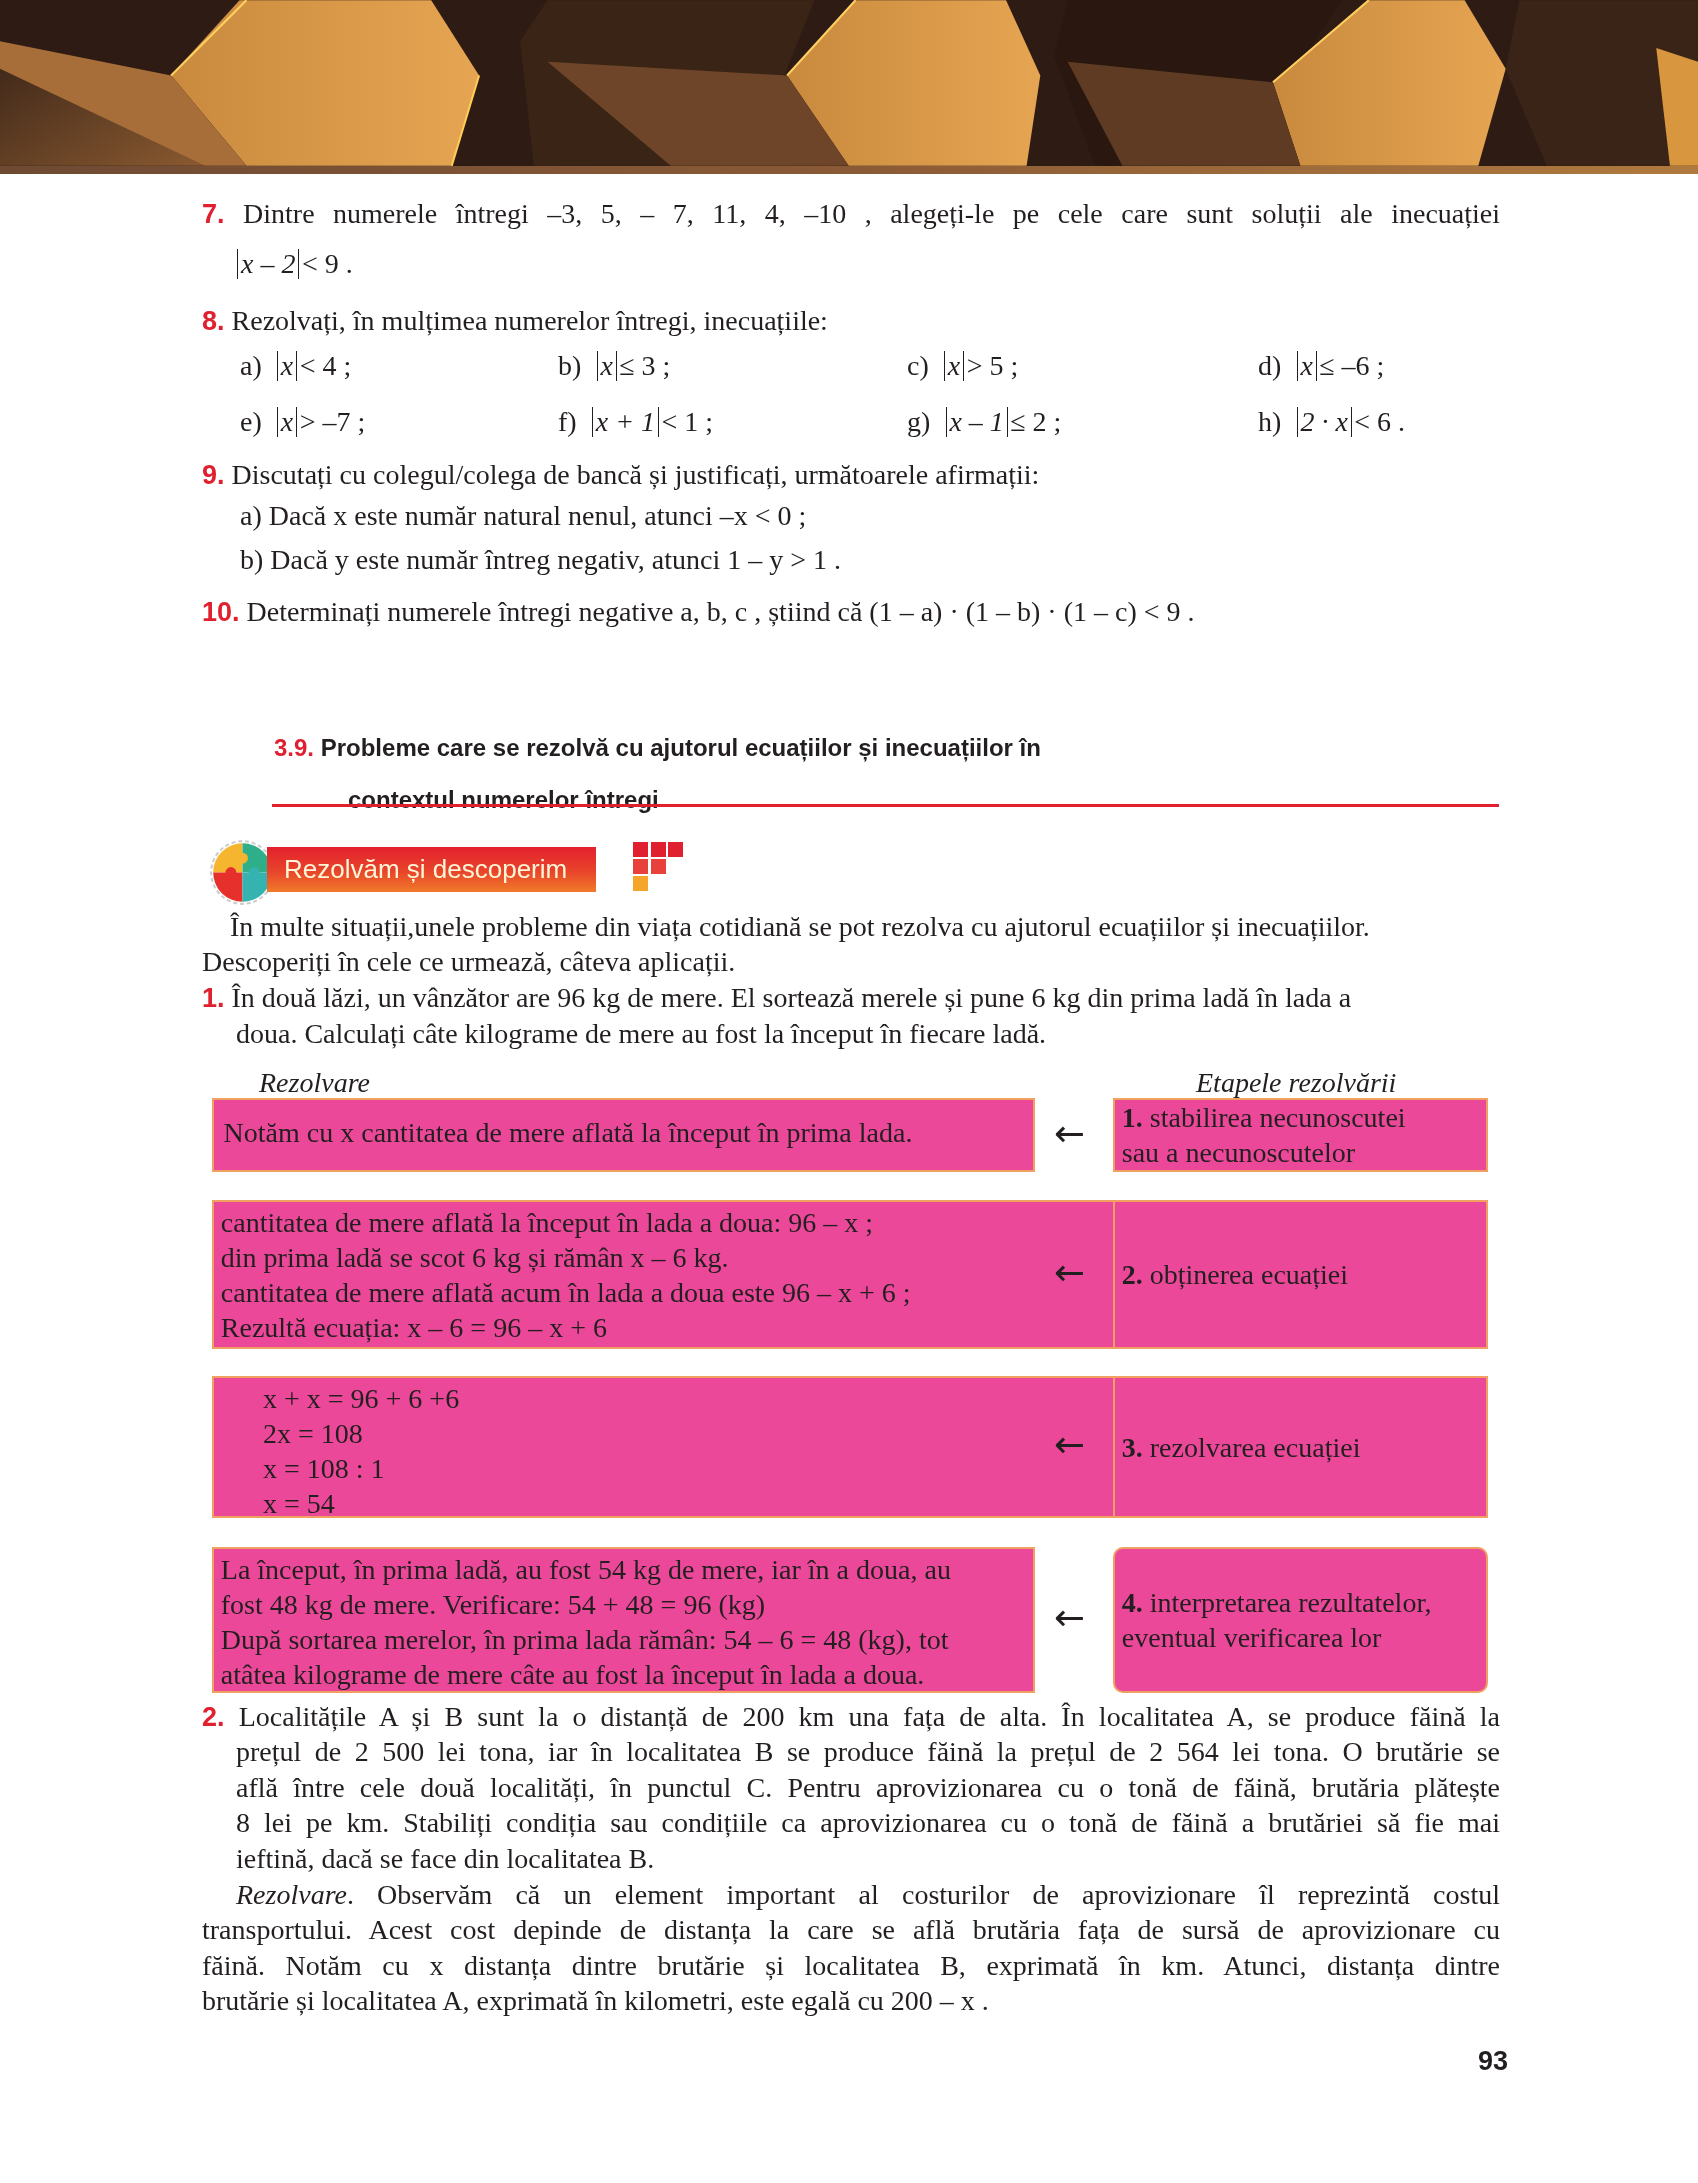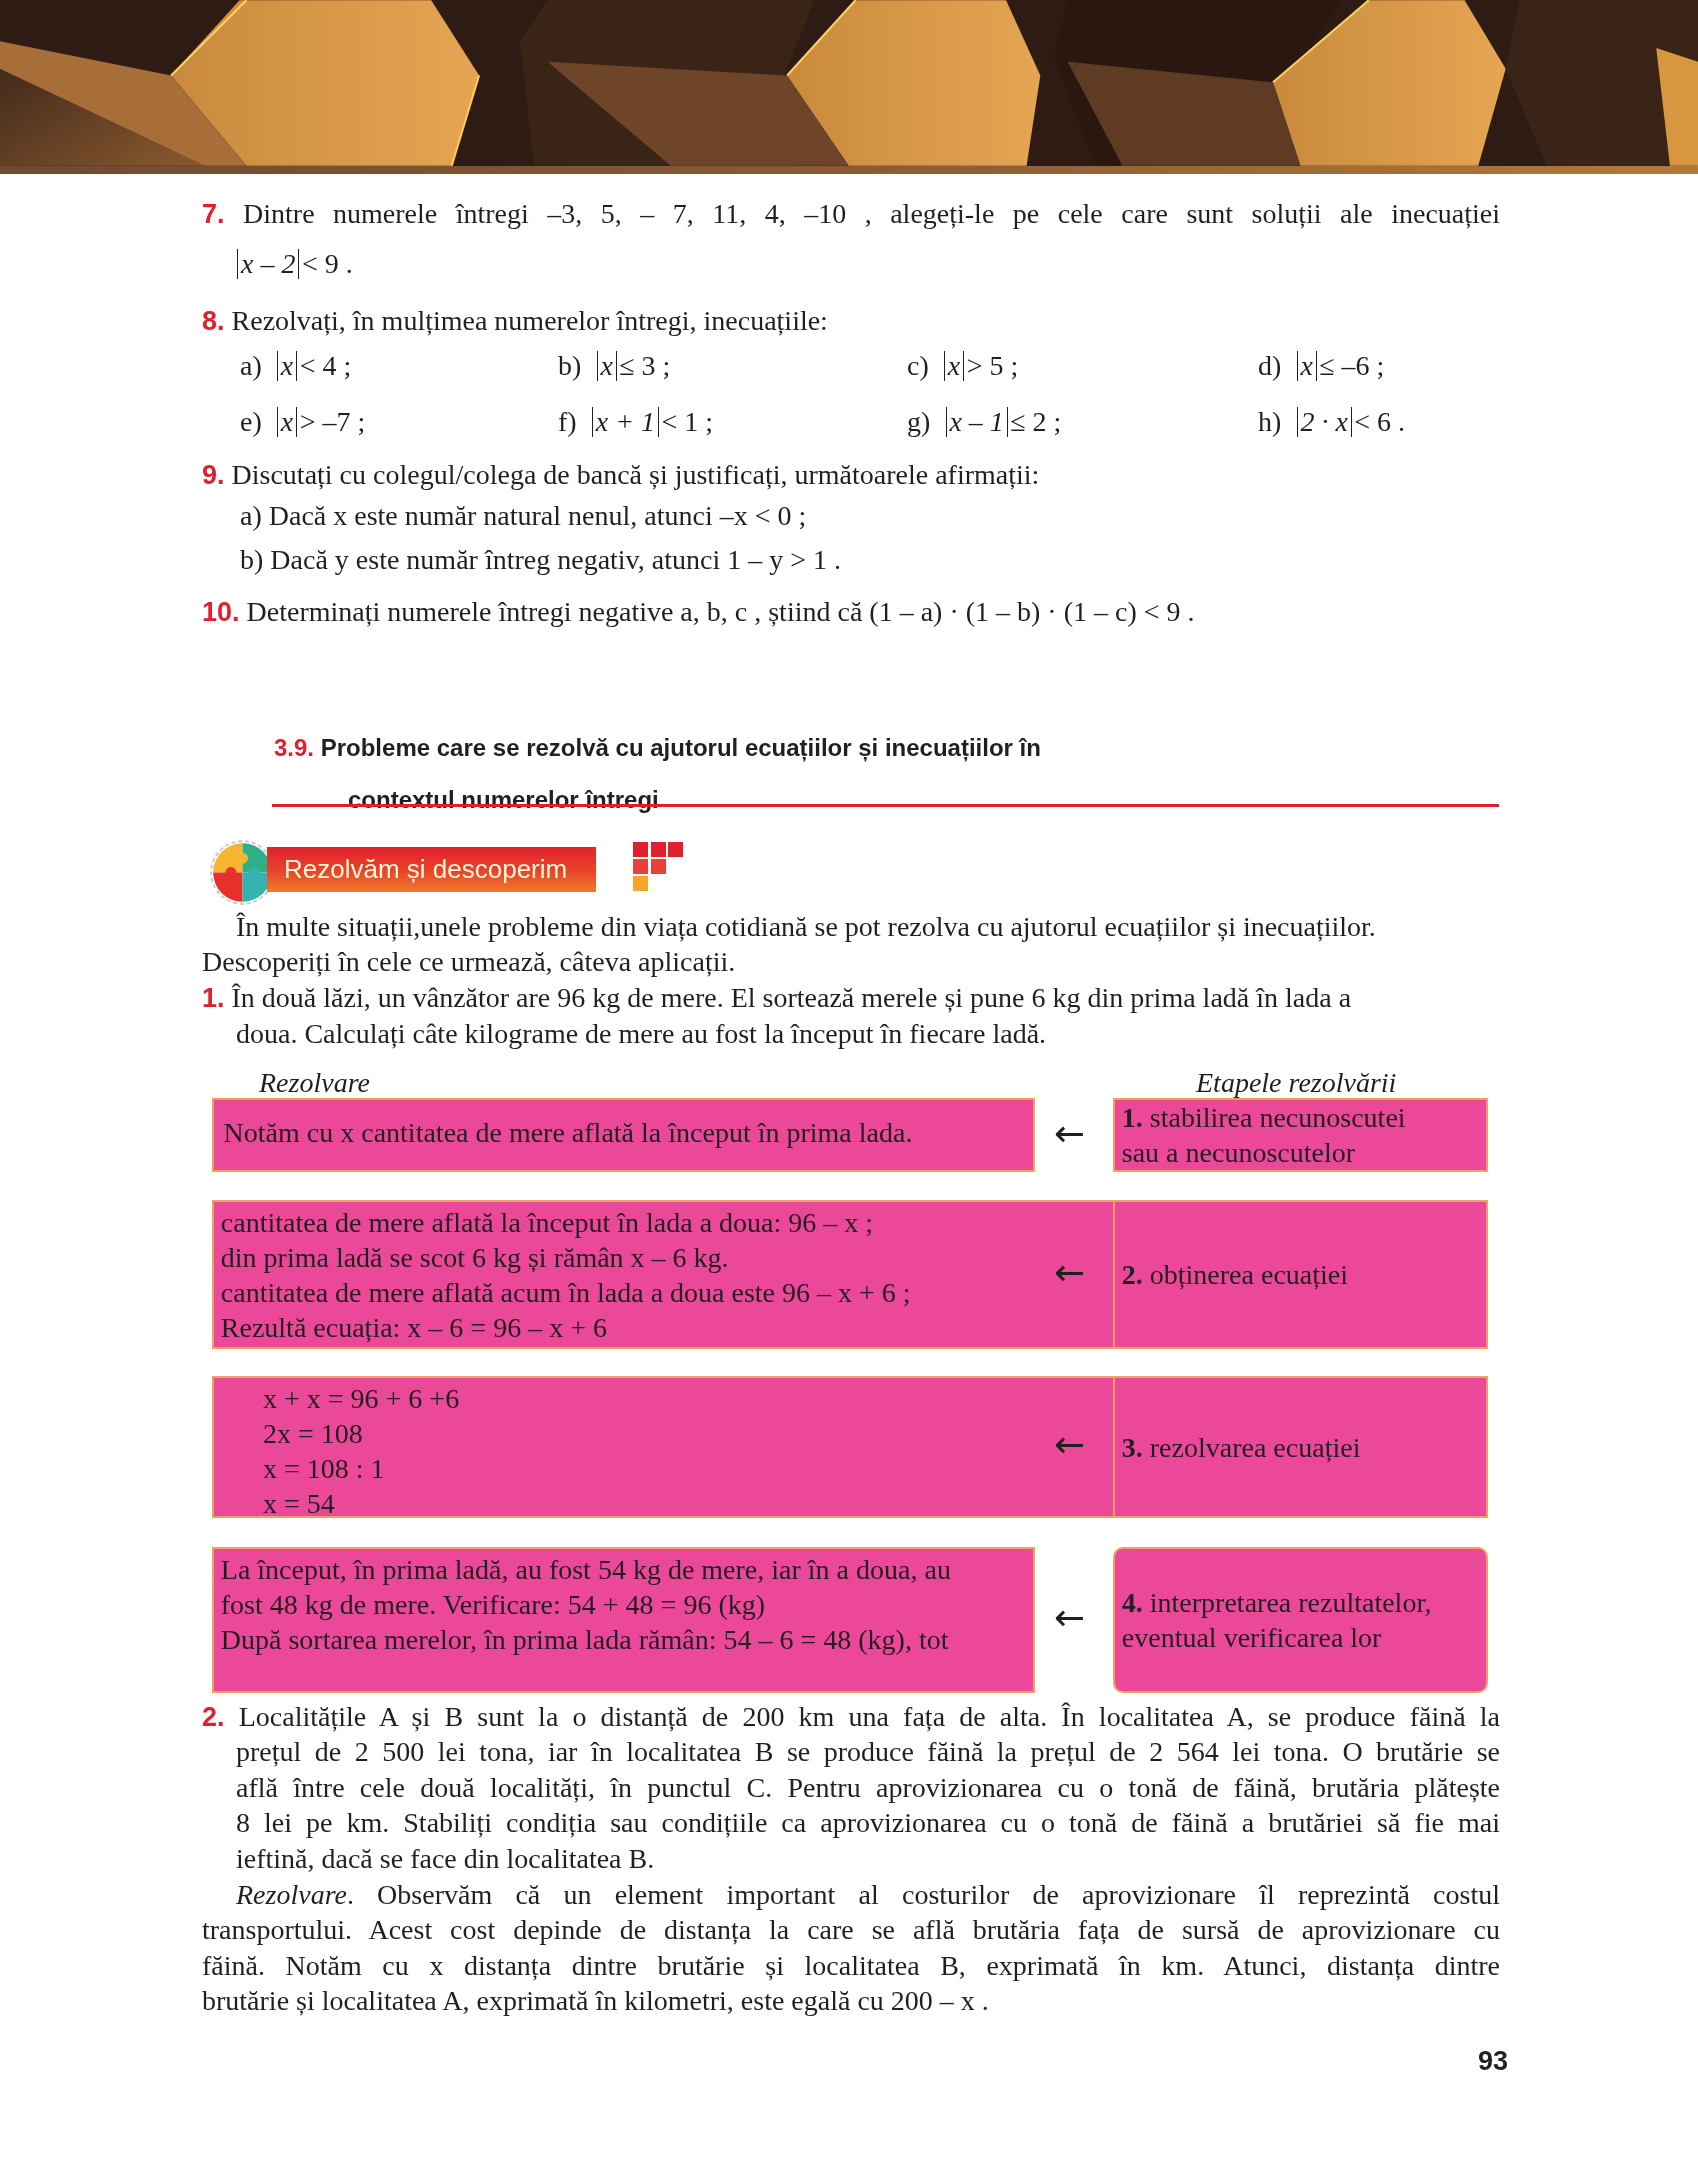--- a/index.html
+++ b/index.html
@@ -133,21 +133,21 @@
   <div class="badge-bar"></div>
   <div class="badge-label">Rezolvăm și descoperim</div>
   <div class="badge-sq" style="left:428px; top:6.8px; background:#e0202f;"></div>
   <div class="badge-sq" style="left:446px; top:6.8px; background:#e0202f;"></div>
   <div class="badge-sq" style="left:463px; top:6.8px; background:#e0202f;"></div>
   <div class="badge-sq" style="left:428px; top:24px; background:#e8403a;"></div>
   <div class="badge-sq" style="left:446px; top:24px; background:#e8403a;"></div>
   <div class="badge-sq" style="left:428px; top:41px; background:#f5a52a;"></div>
 </div>
 
-<div class="txt" style="left:236px; top:909px;text-align:center;">În multe situații,unele probleme din viața cotidiană se pot rezolva cu ajutorul ecuațiilor și inecuațiilor.</div>
+<div class="txt" style="left:230px; top:909px;text-align:center;">În multe situații,unele probleme din viața cotidiană se pot rezolva cu ajutorul ecuațiilor și inecuațiilor.</div>
 <div class="txt" style="left:202px; top:944px;">Descoperiți în cele ce urmează, câteva aplicații.</div>
 
 <div class="txt" style="left:202px; top:980px;">
   <span class="num">1.</span>
   <span>În două lăzi, un vânzător are 96 kg de mere. El sortează merele și pune 6 kg din prima ladă în lada a</span>
 </div>
 <div class="txt" style="left:236px; top:1016px;">doua. Calculați câte kilograme de mere au fost la început în fiecare ladă.</div>
 
 <div class="txt i" style="left:259px; top:1065px;">Rezolvare</div>
 <div class="txt i" style="left:1196px; top:1065px;">Etapele rezolvării</div>
@@ -178,20 +178,21 @@
       <div class="line" style="font-style: normal;">x = 54</div>
     </div>
     <div class="arrow" style="left: 1054px; top: 1426px;">←</div>
     <div class="box" style="left: 1113px; top: 1376px; width: 375px; height: 142px; display: flex; flex-direction: column; justify-content: center; padding-left: 6.8px;">
       <div class="line"><b>3.</b> <span>  rezolvarea ecuației</span></div>
     </div>
     <div class="box" style="left: 212px; top: 1547px; width: 823px; height: 146px; padding: 2.7px 0px 0px 6.8px;">
       <div class="line">La început, în prima ladă, au fost 54 kg de mere, iar în a doua, au</div>
       <div class="line">fost 48 kg de mere. Verificare: 54 + 48 = 96 (kg)</div>
       <div class="line">După sortarea merelor, în prima lada rămân: 54 – 6 = 48 (kg), tot</div>
+      <div class="line">atâtea kilograme de mere câte au fost la început în lada a doua.</div>
     </div>
     <div class="arrow" style="left: 1054px; top: 1599px;">←</div>
     <div class="box" style="left: 1113px; top: 1547px; width: 375px; height: 146px; display: flex; flex-direction: column; justify-content: center; padding-left: 6.8px; border-radius: 10px;">
       <div class="line"><b>4.</b> <span>interpretarea rezultatelor,</span></div>
       <div class="line">eventual verificarea lor</div>
     </div>
   </div>
 
 <div id="p2">
     <div class="txt just" style="left: 202px; top: 1699px; width: 1298px;"><span class="num">2.</span> <span>Localitățile A și B sunt la o distanță de 200 km una fața de alta. În localitatea A, se produce făină la</span></div>

